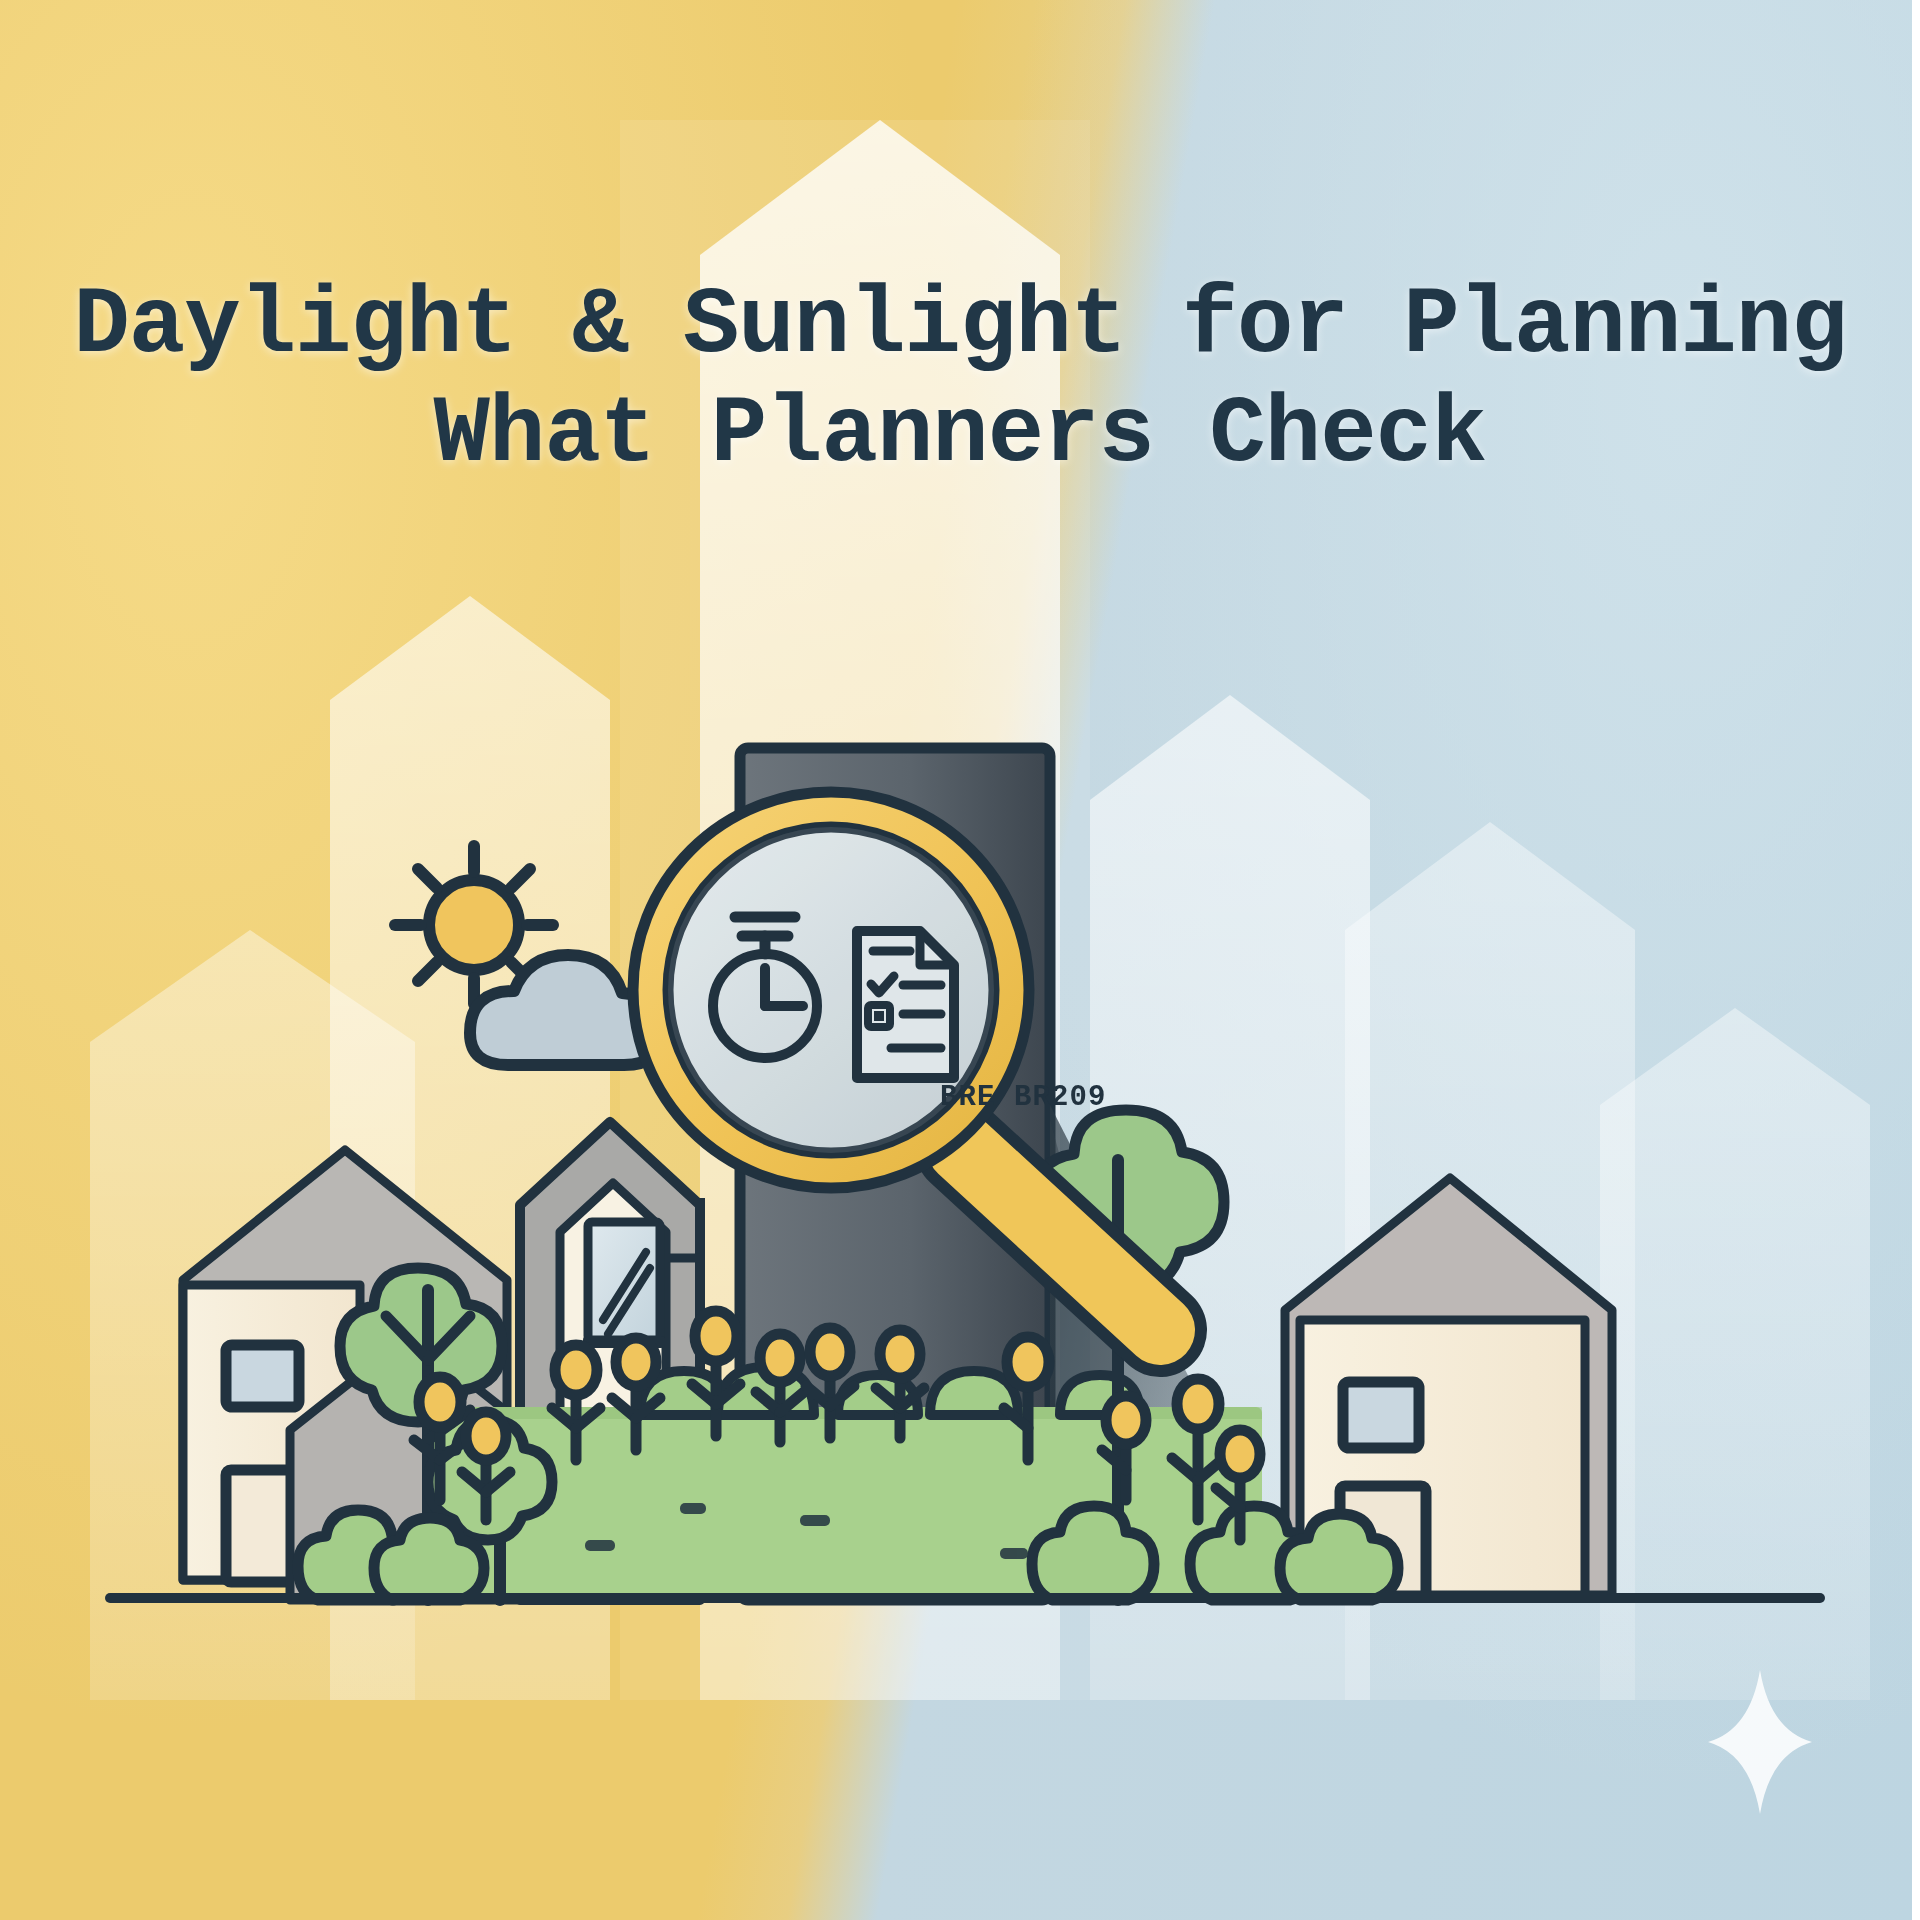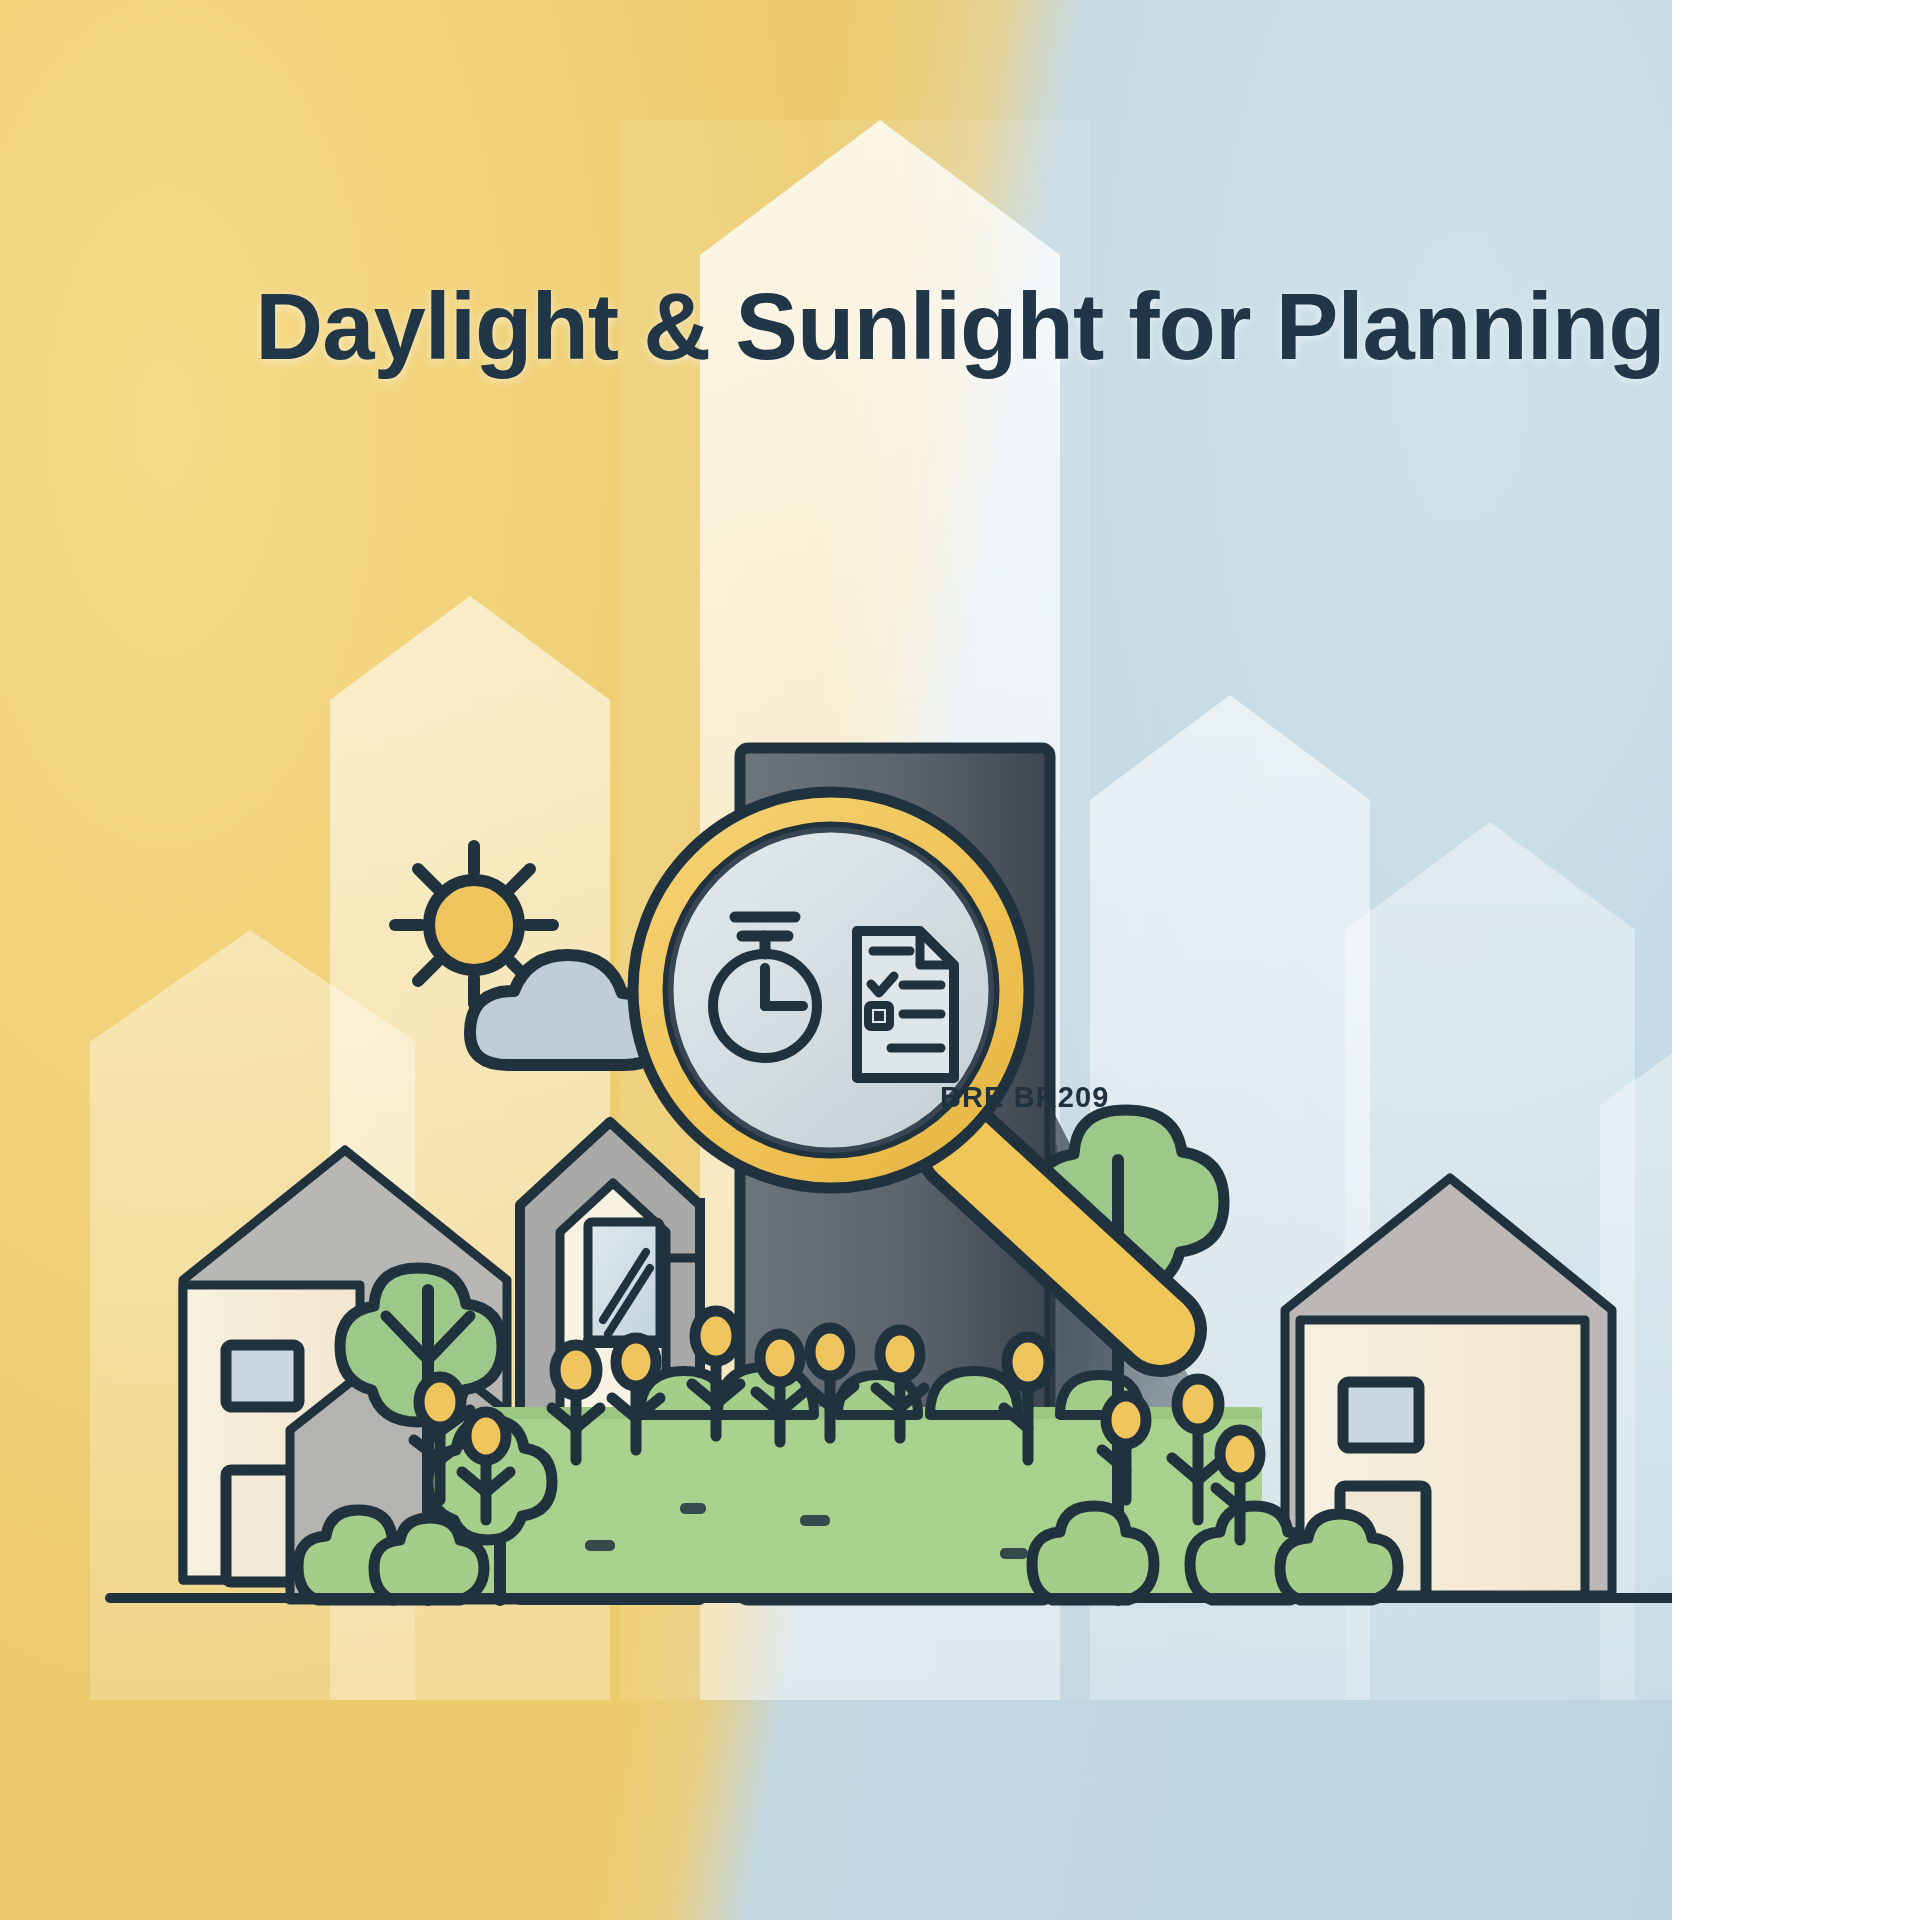--- a/index.html
+++ b/index.html
@@ -1,20 +1,20 @@
 <!DOCTYPE html>
 <html><head>
 <meta charset="utf-8">
 <style>
   html,body{margin:0;padding:0;background:#fff;}
   #poster{
     position:relative;
-    width:1672px;height:1920px;
+    width:1912px;height:1920px;
     overflow:hidden;
-    font-family:Liberation Sans, sans-serif;
+    font-family:Liberation Mono, monospace;
   }
   
   .bg-base{position:absolute;inset:0;background:linear-gradient(100deg,#eccb6d 0%,#eccb6d 46%,#e8ce82 50%,#c3d7e1 54%,#bdd5e1 100%);}
   .bg-sun-glow{position:absolute;left:0;top:0;width:55%;height:100%;
     background:radial-gradient(ellipse at 18% 22%, rgba(247,221,140,.85) 0%, rgba(236,201,106,0) 62%);}
   .bg-sky-glow{position:absolute;right:0;top:0;width:55%;height:100%;
     background:radial-gradient(ellipse at 78% 20%, rgba(210,228,236,.8) 0%, rgba(189,213,225,0) 65%);}
 
   
   .ghost{position:absolute;pointer-events:none;}
@@ -88,20 +88,21 @@
 
       <path d="M1600 1700 L1600 1105 L1735 1008 L1870 1105 L1870 1700 Z" fill="url(#gh3)"></path>
 
       <rect x="620" y="120" width="470" height="1580" fill="#ffffff" opacity="0.10"></rect>
     </svg>
   </div>
 
   <div class="titleblock">
     <h1 class="title">
       <span>Daylight &amp; Sunlight for Planning</span><br>
+      <span>What Planners Check</span>
     </h1>
   </div>
 
   <svg id="illus" viewBox="0 0 1920 1920">
     <defs>
       <linearGradient id="towerGrad" x1="0" y1="0" x2="1" y2="0">
         <stop offset="0%" stop-color="#6d757c"></stop>
         <stop offset="55%" stop-color="#5b646c"></stop>
         <stop offset="100%" stop-color="#3d464f"></stop>
       </linearGradient>

